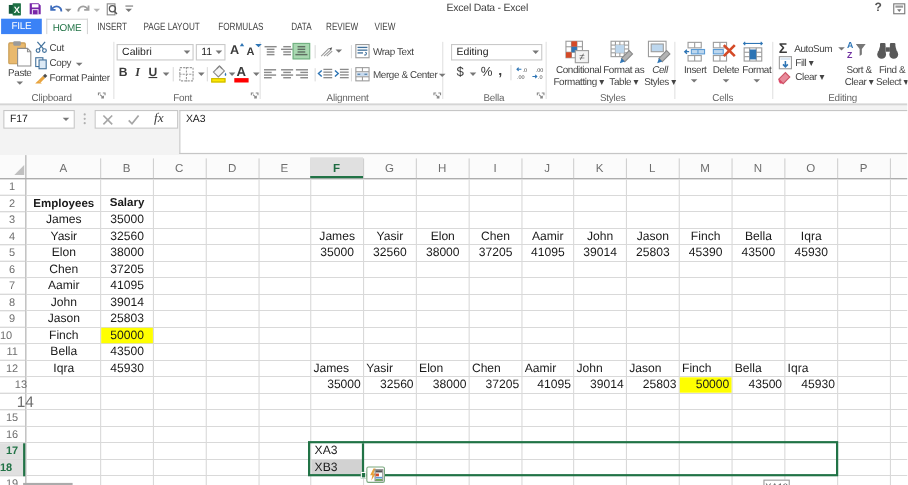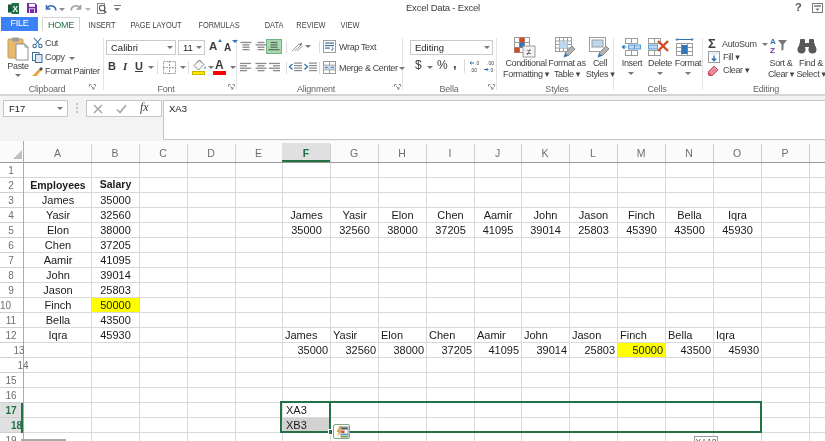--- a/index.html
+++ b/index.html
@@ -261,21 +261,21 @@
 <path d="M10 16 l3 3 -4.5 1.5 z" fill="#2e75b5"></path>
 </svg>
 <div class="t" style="left:541px;top:58px;width:52px;text-align:center;">Format as</div>
 <div class="t" style="left:541px;top:69px;width:52px;text-align:center;">Table ▾</div>
 <svg style="left:589px;top:37px;" width="24" height="22" viewBox="0 0 24 22">
 <rect x="0.5" y="0.5" width="16" height="14" fill="#fff" stroke="#9c9c9c"></rect>
 <rect x="3" y="3" width="11" height="7" fill="#bdd7ee" stroke="#9c9c9c"></rect>
 <path d="M10 16 l7 -7 3 3 -7 7 z" fill="#b3b3b3" stroke="#8a8a8a"></path>
 <path d="M10 16 l3 3 -4.5 1.5 z" fill="#2e75b5"></path>
 </svg>
-<div class="t" style="left:578px;top:58px;width:44px;text-align:center;">Cell</div>
+<div class="t" style="left:578px;top:58px;width:44px;text-align:center;font-style:italic;">Cell</div>
 <div class="t" style="left:578px;top:69px;width:44px;text-align:center;">Styles ▾</div>
 <div class="lbl" style="left:527px;top:84px;width:60px;">Styles</div>
 <svg style="left:622px;top:38px;" width="20" height="18" viewBox="0 0 20 18">
 <rect x="3.5" y="0.5" width="12" height="5" fill="#fff" stroke="#9c9c9c"></rect>
     <line x1="9.5" y1="0.5" x2="9.5" y2="5.5" stroke="#9c9c9c"></line>
 <rect x="3.5" y="12.5" width="12" height="5" fill="#fff" stroke="#9c9c9c"></rect>
     <line x1="9.5" y1="12.5" x2="9.5" y2="17.5" stroke="#9c9c9c"></line>
 <rect x="6.5" y="7" width="12" height="4" fill="#bdd7ee" stroke="#5b9bd5"></rect>
     <line x1="12.5" y1="7" x2="12.5" y2="11" stroke="#5b9bd5"></line>
 <path d="M4.5 9 l-4 0 M2.5 7.2 L0.5 9 L2.5 10.8" fill="none" stroke="#2e75b5" stroke-width="1.2"></path>
@@ -429,31 +429,31 @@
 <div style="left:0;top:282.5px;width:22px;height:15px;line-height:15px;font-size:10px;color:#6e6e6e;text-align:center;">9</div>
 <div style="left:0;top:296.7px;width:23.2px;height:1px;background:#d0d0d0;"></div>
 <div style="left:0;top:297.5px;width:22px;height:15px;line-height:15px;font-size:10px;color:#6e6e6e;text-align:left;">10</div>
 <div style="left:0;top:311.7px;width:23.2px;height:1px;background:#d0d0d0;"></div>
 <div style="left:0;top:312.5px;width:22px;height:15px;line-height:15px;font-size:10px;color:#6e6e6e;text-align:center;">11</div>
 <div style="left:0;top:326.7px;width:23.2px;height:1px;background:#d0d0d0;"></div>
 <div style="left:0;top:327.5px;width:22px;height:15px;line-height:15px;font-size:10px;color:#6e6e6e;text-align:center;">12</div>
 <div style="left:0;top:341.7px;width:23.2px;height:1px;background:#d0d0d0;"></div>
 <div style="left:0;top:342.5px;width:38px;height:15px;line-height:15px;font-size:10px;color:#6e6e6e;text-align:center;">13</div>
 <div style="left:0;top:356.7px;width:23.2px;height:1px;background:#d0d0d0;"></div>
-<div style="left:0;top:357.5px;width:46px;height:15px;line-height:15px;font-size:10px;color:#6e6e6e;text-align:center;">14</div>
+<div style="left:0;top:357.5px;width:46px;height:15px;line-height:15px;font-size:14px;color:#6e6e6e;text-align:center;">14</div>
 <div style="left:0;top:371.7px;width:23.2px;height:1px;background:#d0d0d0;"></div>
 <div style="left:0;top:372.5px;width:22px;height:15px;line-height:15px;font-size:10px;color:#6e6e6e;text-align:center;">15</div>
 <div style="left:0;top:386.7px;width:23.2px;height:1px;background:#d0d0d0;"></div>
 <div style="left:0;top:387.5px;width:22px;height:15px;line-height:15px;font-size:10px;color:#6e6e6e;text-align:center;">16</div>
 <div style="left:0;top:401.7px;width:23.2px;height:1px;background:#d0d0d0;"></div>
 <div style="left:0;top:403.0px;width:23.2px;height:14.0px;background:#e0e0e0;"></div>
 <div style="left:0;top:402.5px;width:22px;height:15px;line-height:15px;font-size:10px;font-weight:bold;color:#217346;text-align:center;">17</div>
 <div style="left:0;top:416.7px;width:23.2px;height:1px;background:#d0d0d0;"></div>
 <div style="left:0;top:418.0px;width:23.2px;height:14.0px;background:#e0e0e0;"></div>
-<div style="left:0;top:417.5px;width:22px;height:15px;line-height:15px;font-size:10px;font-weight:bold;color:#217346;text-align:right;">18</div>
+<div style="left:0;top:417.5px;width:22px;height:15px;line-height:15px;font-size:10px;font-weight:bold;color:#217346;text-align:left;">18</div>
 <div style="left:0;top:431.7px;width:23.2px;height:1px;background:#d0d0d0;"></div>
 <div style="left:0;top:432.5px;width:22px;height:15px;line-height:15px;font-size:10px;color:#6e6e6e;text-align:center;">19</div>
 
 <div style="left:21.2px;top:402.5px;width:2px;height:30px;background:#217346;"></div>
 <div style="left:91.5px;top:298.0px;width:47px;height:14px;background:#ffff00;"></div>
 <div style="left:617.5px;top:343.0px;width:47px;height:14px;background:#ffff00;"></div>
 <div class="cell" style="left:25px;top:178.0px;width:66px;height:14.0px;line-height:14.0px;font-size:10.5px;text-align:center;font-weight:bold;color:#1a1a1a;">Employees</div>
 <div class="cell" style="left:92px;top:177px;width:47px;height:14.0px;line-height:14.0px;font-size:10.5px;text-align:center;font-weight:bold;color:#1a1a1a;">Salary</div>
 <div class="cell" style="left:25px;top:193.0px;width:66px;height:14.0px;line-height:14.0px;font-size:11px;text-align:center;color:#1a1a1a;">James</div>
 <div class="cell" style="left:92px;top:193.0px;width:47px;height:14.0px;line-height:14.0px;font-size:11px;text-align:center;color:#1a1a1a;">35000</div>

